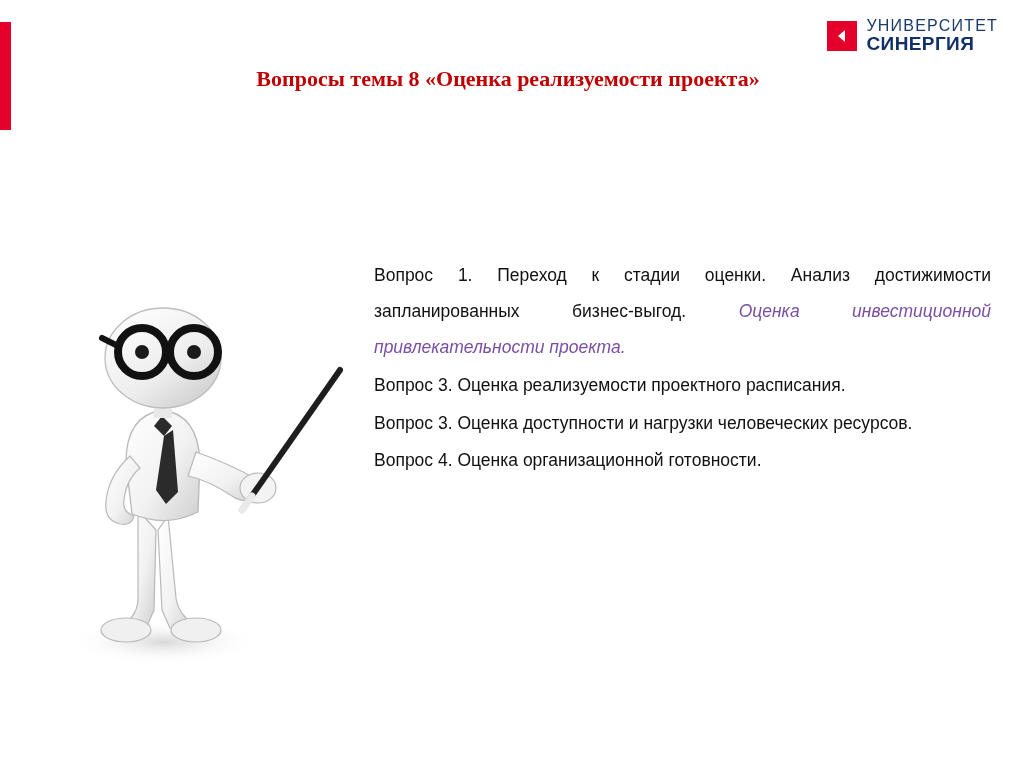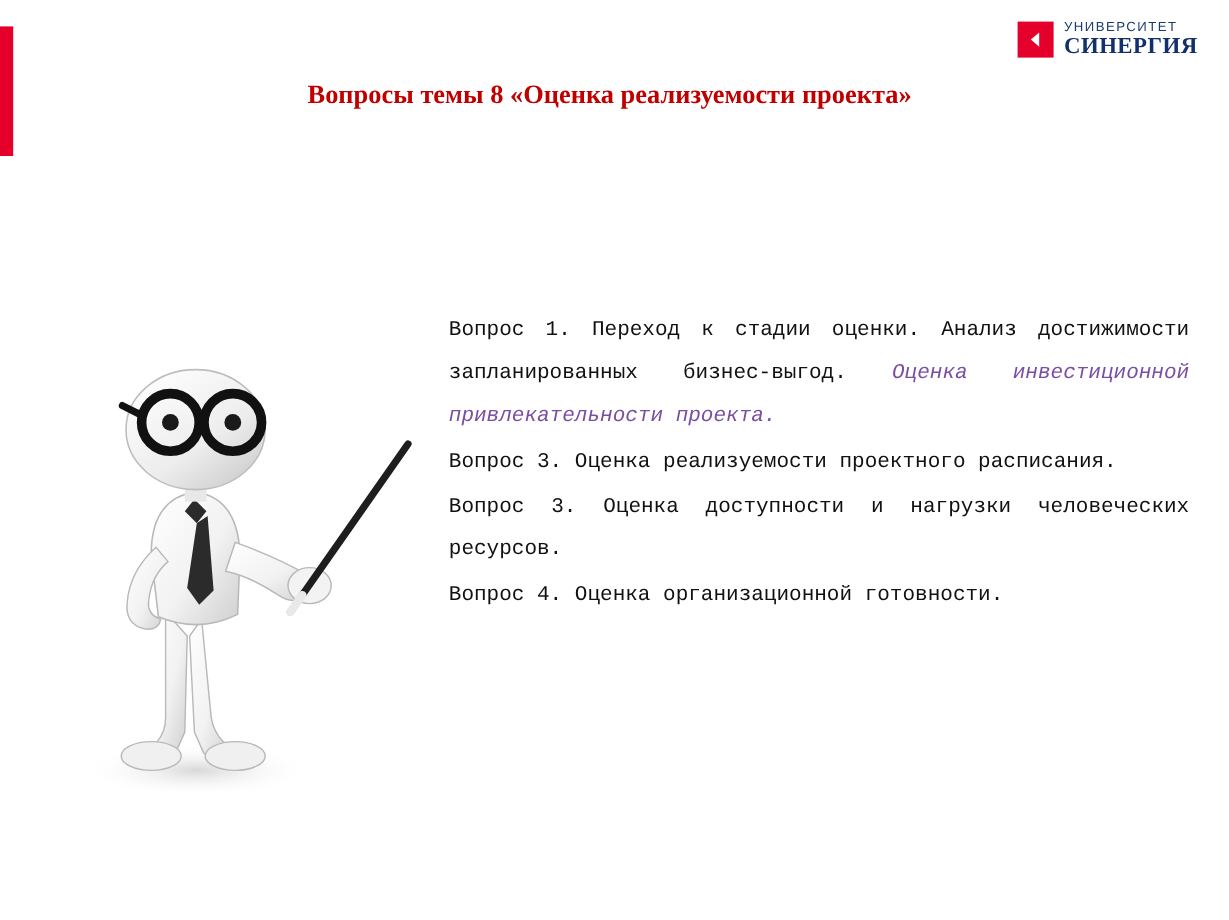--- a/index.html
+++ b/index.html
@@ -35,27 +35,27 @@
   }
   .logo-mark svg { display: block; }
   .logo-text {
     display: flex;
     flex-direction: column;
     justify-content: center;
     line-height: 1.02;
   }
   .logo-text .line1 {
     font-family: "Liberation Sans", sans-serif;
-    font-size: 11px;
+    font-size: 16px;
     letter-spacing: 1.2px;
     color: #1b3b6f;
     font-weight: normal;
   }
   .logo-text .line2 {
-    font-family: Liberation Serif, serif;
+    font-family: Liberation Sans, sans-serif;
     font-size: 19px;
     letter-spacing: 0.4px;
     color: #13306b;
     font-weight: bold;
   }
 
   
   .accent-bar {
     position: absolute;
     left: 0;
@@ -87,21 +87,21 @@
     width: 300px;
     height: 400px;
   }
 
   
   .body-text {
     position: absolute;
     left: 374px;
     top: 258px;
     width: 617px;
-    font-family: Liberation Mono, monospace;
+    font-family: Liberation Sans, sans-serif;
     font-size: 17.5px;
     color: #111111;
     line-height: 2.05;
   }
   .body-text p {
     margin: 0 0 2px 0;
     text-align: justify;
     text-justify: inter-word;
   }
   .body-text p.last-line {

